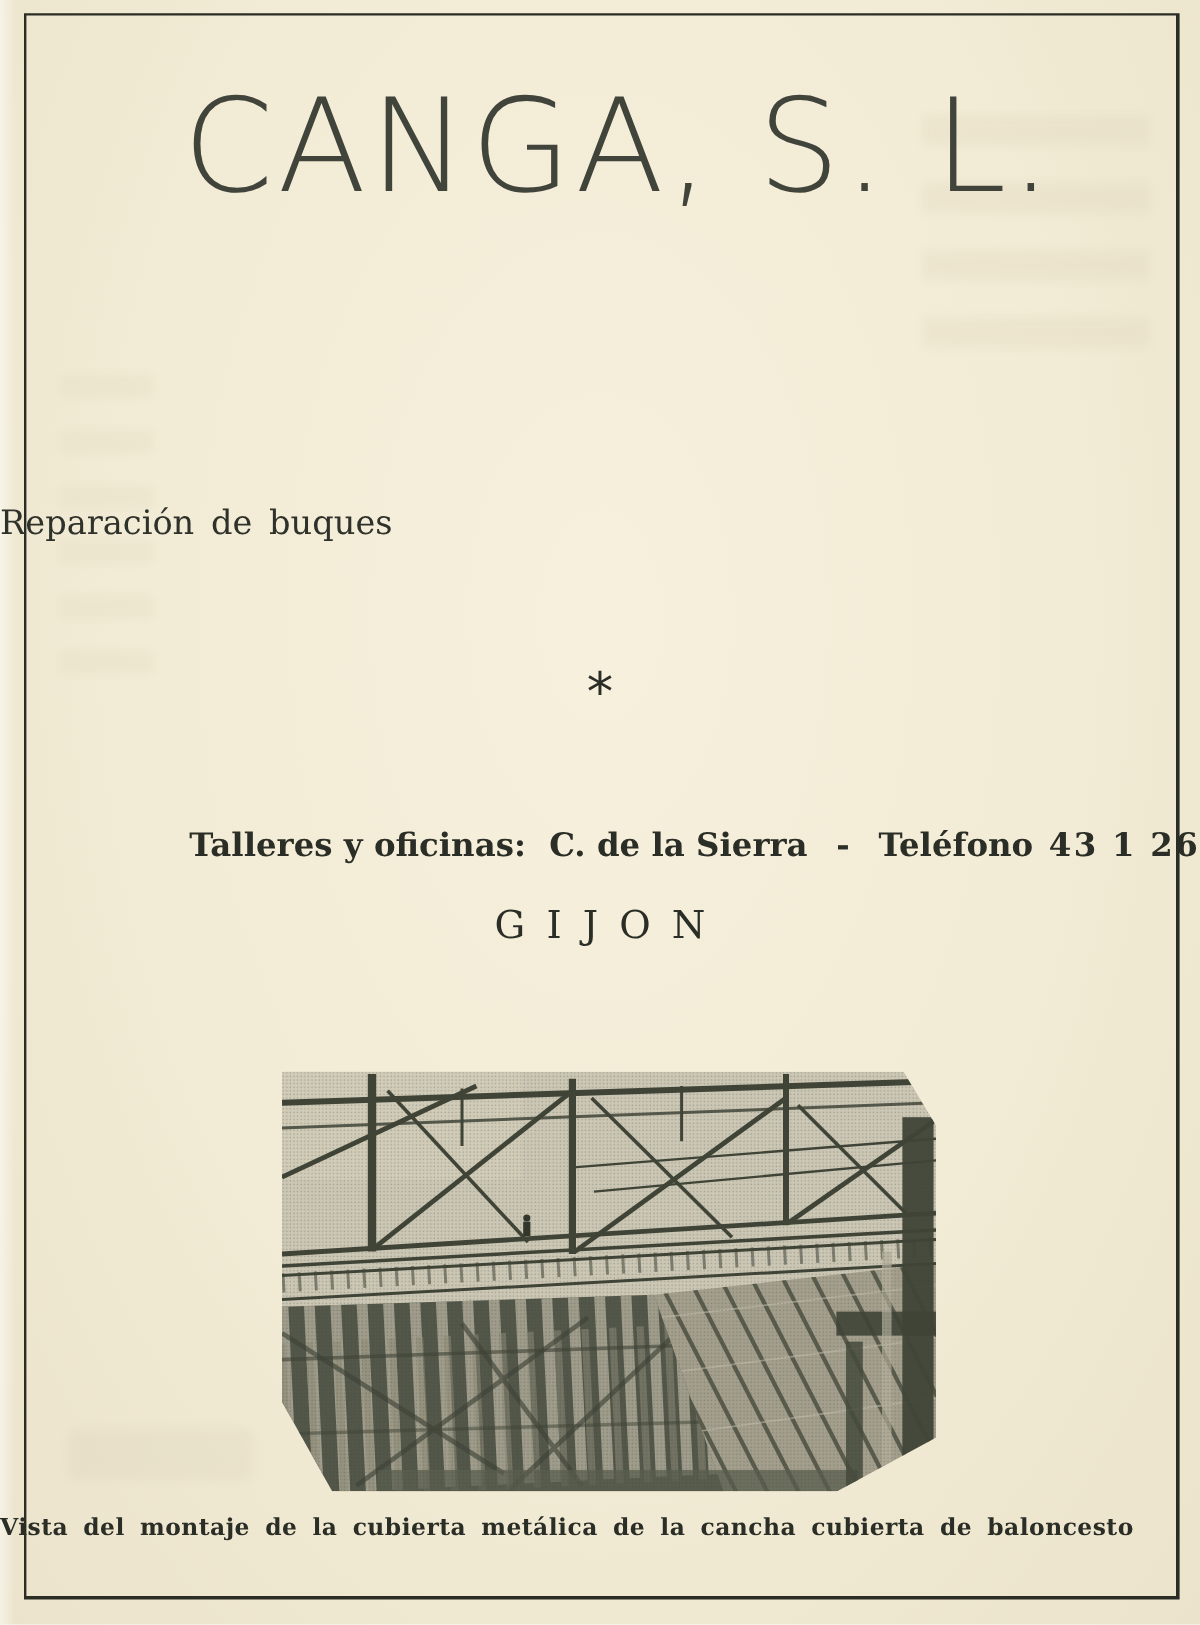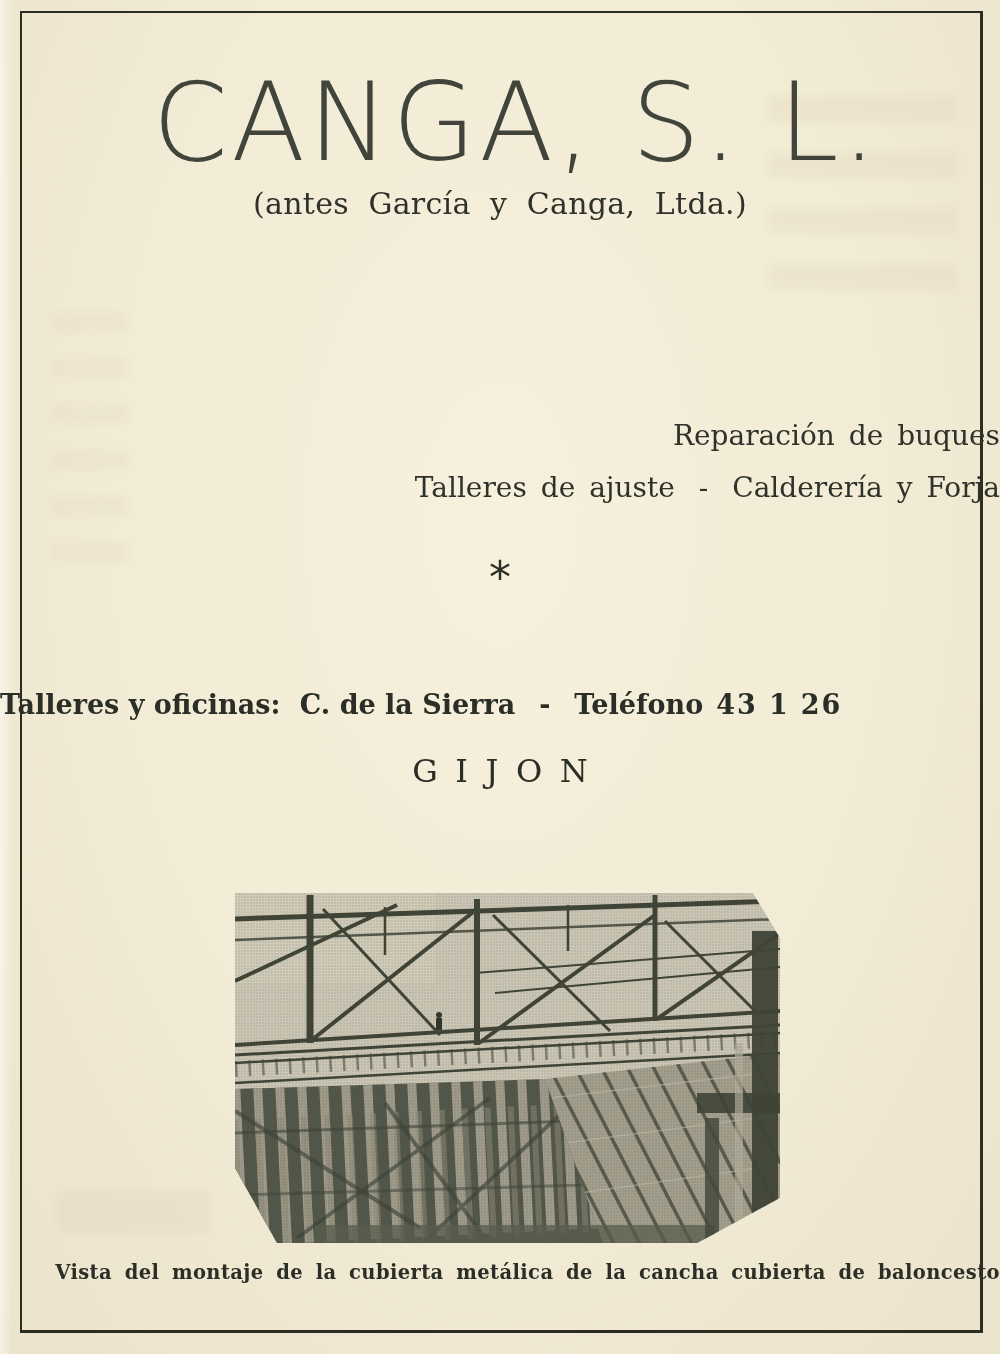--- a/index.html
+++ b/index.html
@@ -43,76 +43,72 @@
     text-align:center;
     font-size:30px;letter-spacing:.01em;word-spacing:.32em;
   }
   .business-heading{
     position:absolute;left:0;right:0;top:347px;margin:0;
     text-align:center;
     font-size:27px;letter-spacing:.22em;word-spacing:.65em;
   }
   .service-line{
     position:absolute;left:0;right:0;margin:0;
-    text-align:right;font-size:28px;word-spacing:.18em;
+    text-align:left;font-size:28px;word-spacing:.18em;
   }
   .service-line-1{top:419px;}
   .service-line-2{top:471px;}
   .service-line-2 .sep{display:inline-block;margin:0 24px;}
   .ornament{
     position:absolute;left:0;right:0;top:556px;
     text-align:center;
     font-family:"DejaVu Sans","Liberation Sans",sans-serif;
     font-size:44px;line-height:1;color:#2b2e26;
   }
   .contact-line{
     position:absolute;left:0;right:0;top:689px;margin:0;
-    text-align:left;font-weight:700;font-size:27px;color:#2b2e26;
+    text-align:right;font-weight:700;font-size:27px;color:#2b2e26;
   }
   .contact-line .c-addr{margin-left:10px;}
   .contact-line .sep2{display:inline-block;margin:0 24px;}
   .contact-line .c-num{margin-left:13px;letter-spacing:.07em;}
   .city-name{
     position:absolute;left:0;right:0;top:752px;margin:0;
     text-align:center;font-weight:400;font-size:32px;
     letter-spacing:.55em;text-indent:.55em;color:#2b2e26;
   }
   .photo{
     position:absolute;left:235px;top:893px;width:545px;height:350px;margin:0;
     clip-path:polygon(0 0, 95% 0, 100% 12.9%, 100% 87.1%, 84.8% 100%, 7.7% 100%, 0 78.6%);
   }
   .photo svg{display:block;width:100%;height:100%;}
   .photo-caption{
     position:absolute;left:0;right:0;top:1261px;margin:0;
-    text-align:right;font-weight:700;font-size:19.5px;
+    text-align:left;font-weight:700;font-size:19.5px;
     letter-spacing:.02em;word-spacing:.28em;color:#2b2e26;
   }
 </style>
 </head>
 <body>
 
 <div class="page">
 
   <div class="paper-edge"></div>
   <div class="ghost ghost-1"></div>
   <div class="ghost ghost-2"></div>
   <div class="ghost ghost-3"></div>
 
   <div class="frame"></div>
 
   <h1 class="company-name">CANGA, S. L.</h1>
 
-  <p class="former-name">(antes García y Canga, Ltda.)</p>
 
 
   <p class="service-line service-line-1">Reparación de buques</p>
 
-  <p class="service-line service-line-2">
-    <span>Talleres de ajuste</span><span class="sep">-</span><span>Calderería y Forja</span>
-  </p>
 
   <div class="ornament">*</div>
 
   <p class="contact-line">
     <span class="c-label">Talleres y oficinas:</span>
     <span class="c-addr">C. de la Sierra</span><span class="sep2">-</span><span class="c-phone">Teléfono</span><span class="c-num">43 1 26</span>
   </p>
 
   <p class="city-name">GIJON</p>
 

